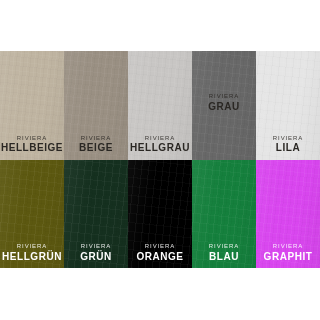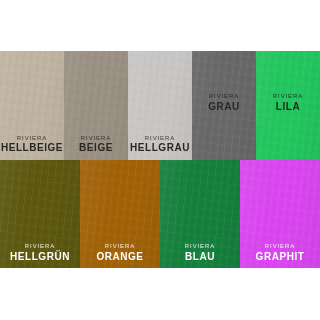--- a/index.html
+++ b/index.html
@@ -156,21 +156,21 @@
 
     <div class="swatch-cell on-light" style="background-color: rgb(104, 104, 104); justify-content: center;">
       <div class="swatch-texture"></div>
       <div class="swatch-sheen"></div>
       <div class="swatch-caption">
         <span class="brand-line">RIVIERA</span>
         <span class="name-line">GRAU</span>
       </div>
     </div>
 
-    <div class="swatch-cell on-light" style="background-color: #22c55e; justify-content: center;">
+    <div class="swatch-cell on-light" style="background-color: #e5e5e5;">
       <div class="swatch-texture"></div>
       <div class="swatch-sheen"></div>
       <div class="swatch-caption">
         <span class="brand-line">RIVIERA</span>
         <span class="name-line">LILA</span>
       </div>
     </div>
 
   </div>
 
@@ -178,22 +178,30 @@
 
     <div class="swatch-cell on-dark" style="background-color: rgb(92, 88, 16);">
       <div class="swatch-texture"></div>
       <div class="swatch-sheen"></div>
       <div class="swatch-caption">
         <span class="brand-line">RIVIERA</span>
         <span class="name-line">HELLGRÜN</span>
       </div>
     </div>
 
-
-    <div class="swatch-cell on-dark" style="background-color: #a16207;">
+    <div class="swatch-cell on-dark" style="background-color: rgb(21, 48, 31);">
+      <div class="swatch-texture"></div>
+      <div class="swatch-sheen"></div>
+      <div class="swatch-caption">
+        <span class="brand-line">RIVIERA</span>
+        <span class="name-line">GRÜN</span>
+      </div>
+    </div>
+
+    <div class="swatch-cell on-dark" style="background-color: #000000;">
       <div class="swatch-texture"></div>
       <div class="swatch-sheen"></div>
       <div class="swatch-caption">
         <span class="brand-line">RIVIERA</span>
         <span class="name-line">ORANGE</span>
       </div>
     </div>
 
     <div class="swatch-cell on-dark" style="background-color: #15803d;">
       <div class="swatch-texture"></div>

